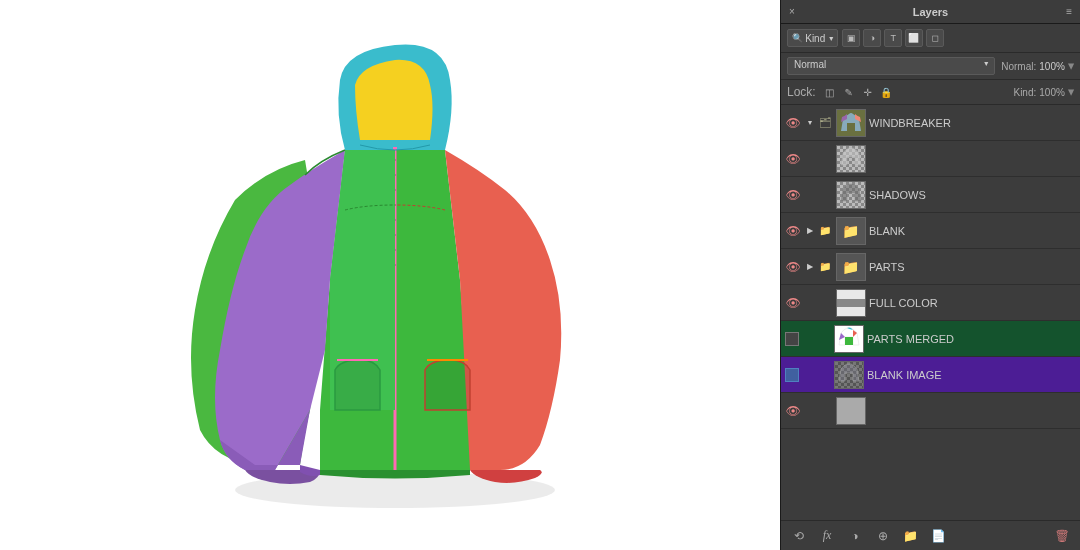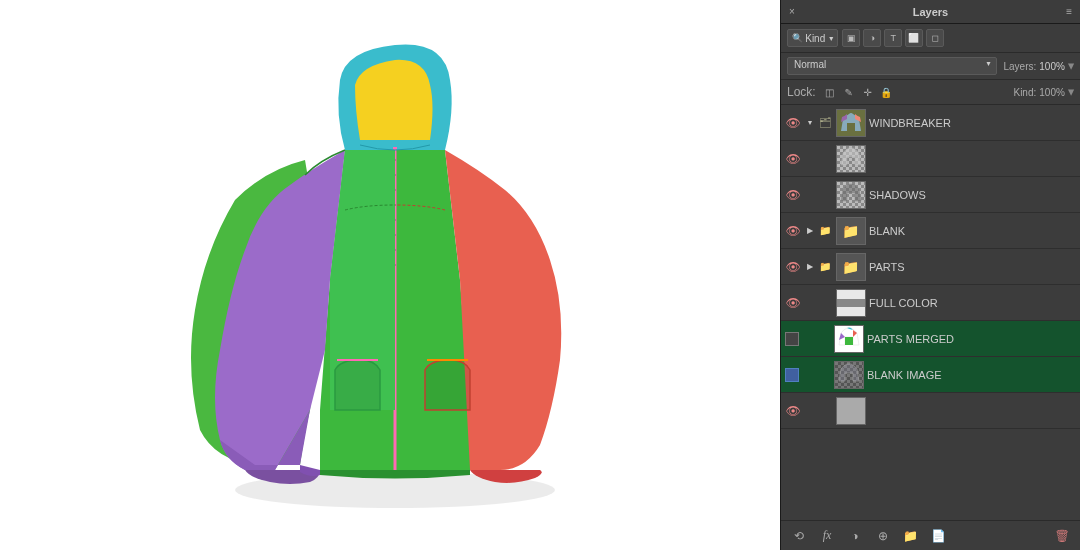--- a/index.html
+++ b/index.html
@@ -401,21 +401,21 @@
       <div class="filter-icon-btn" title="Smart">◻</div>
     </div>
   </div>
 
   <div class="blend-bar">
     <div class="blend-dropdown">
       <span>Normal</span>
       <span style="font-size:8px;">▾</span>
     </div>
     <div class="opacity-control">
-      <span>Layers:</span>
+      <span>Normal:</span>
       <span class="opacity-value">100%</span>
       <span style="font-size:8px; color:#888; transform:rotate(90deg); display:inline-block;">▶</span>
     </div>
   </div>
 
   <div class="lock-bar">
     <span class="lock-label">Lock:</span>
     <div class="lock-icons">
       <div class="lock-icon" title="Lock Transparent">◫</div>
       <div class="lock-icon" title="Lock Paint">✎</div>
@@ -506,21 +506,21 @@
           <path d="M12,3 Q8,5 6,8 L4,20 L10,20 L10,12 L18,12 L18,20 L24,20 L22,8 Q20,5 16,3 Z" fill="none" stroke="#ddd" stroke-width="0.5"></path>
           <path d="M6,8 L4,15 L10,12 Z" fill="#9b6bc9"></path>
           <path d="M18,5 L22,8 L18,12 Z" fill="#e86050"></path>
           <path d="M10,12 L18,12 L18,20 L10,20 Z" fill="#3db83d"></path>
           <path d="M12,3 Q14,2 16,3 L18,5 Q14,4 12,3 Z" fill="#3abccc"></path>
         </svg>
       </div>
       <span class="layer-name">PARTS MERGED</span>
     </div>
 
-    <div class="layer-row" style="background:#14532d;">
+    <div class="layer-row" style="background:#4c1d95;">
       <div class="visibility-checkbox checked" style="border:1px solid #5080c0; background:#4060a0;"></div>
       <div class="expand-arrow" style="width:12px;"></div>
       <div style="width:14px;"></div>
       <div class="layer-thumbnail dark-checkered">
         <svg width="28" height="28" viewBox="0 0 28 28">
           <path d="M12,3 Q8,5 6,8 L4,20 L10,20 L10,12 L18,12 L18,20 L24,20 L22,8 Q20,5 16,3 Z" fill="rgba(150,150,170,0.3)" stroke="#aaa" stroke-width="0.5"></path>
         </svg>
       </div>
       <span class="layer-name">BLANK IMAGE</span>
     </div>

